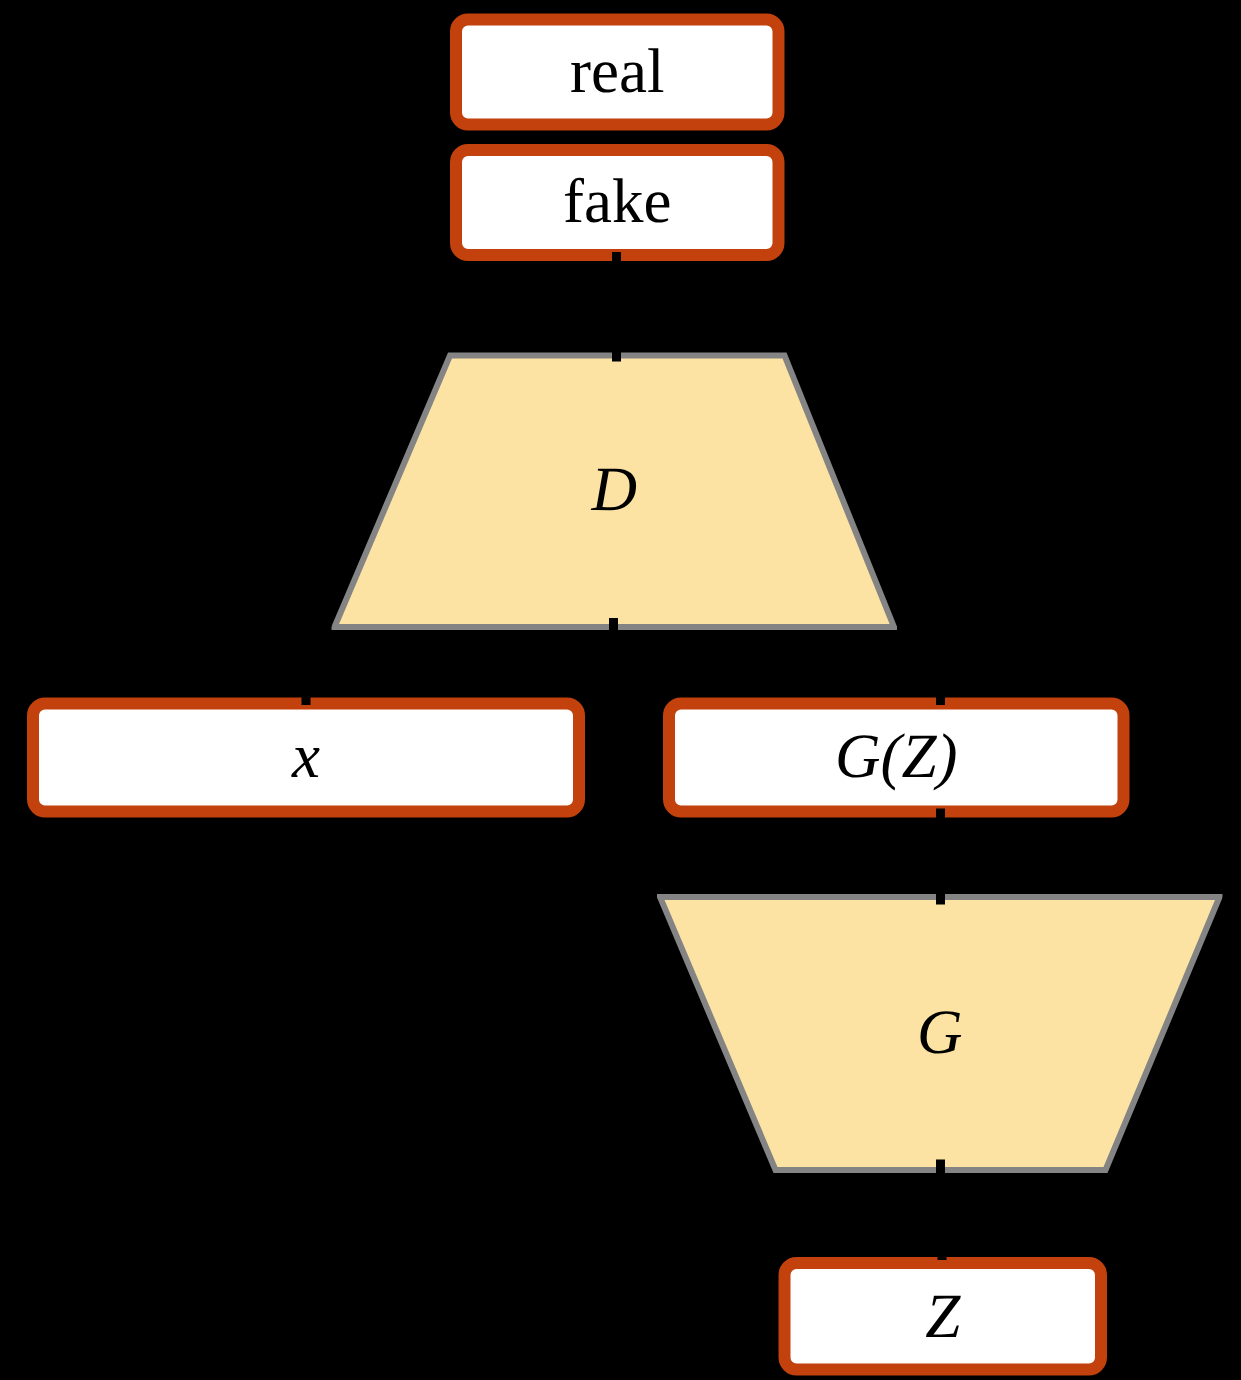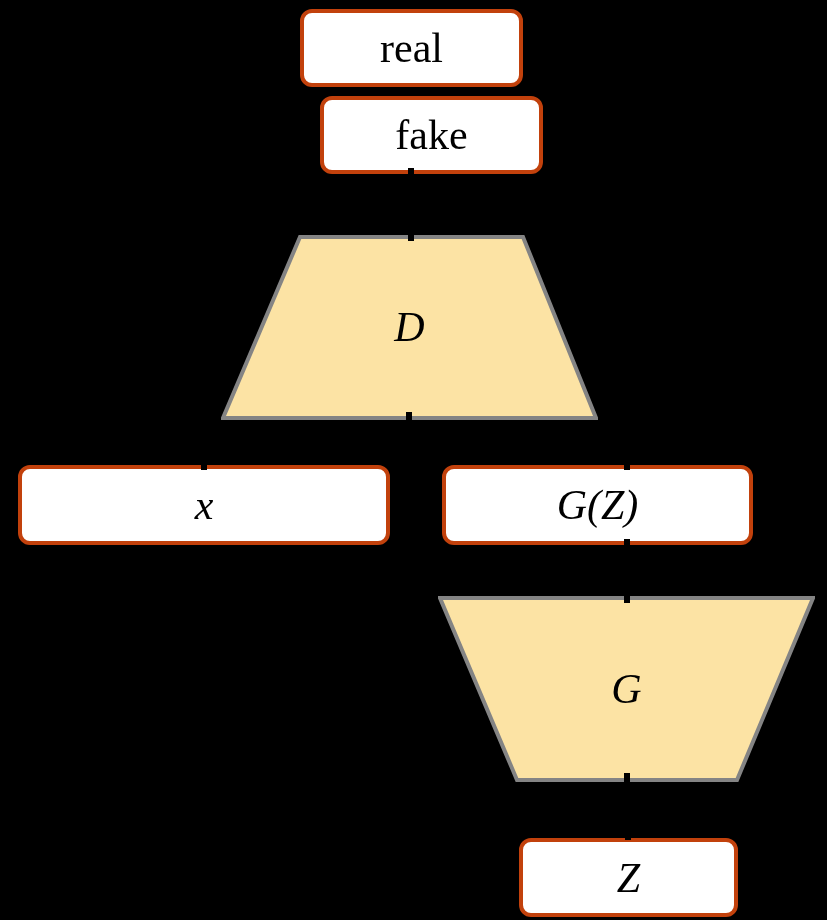--- a/index.html
+++ b/index.html
@@ -12,21 +12,21 @@
     width: 827px;
     height: 920px;
     background: #000000;
     overflow: hidden;
     font-family: "Liberation Serif", serif;
   }
   .node-box {
     position: absolute;
     box-sizing: border-box;
     background: #ffffff;
-    border: 4px solid #c2410c;
+    border: 8px solid #c2410c;
     border-radius: 12px;
     display: flex;
     align-items: center;
     justify-content: center;
     z-index: 2;
   }
   .node-label {
     font-size: 42px;
     color: #000000;
     line-height: 1;
@@ -50,21 +50,21 @@
   }
   .connector-tick {
     position: absolute;
     width: 6px;
     height: 11px;
     background: #000000;
     z-index: 3;
   }
   
   #box-real { left: 300px; top: 9px;   width: 223px; height: 78px; }
-  #box-fake { left: 300px; top: 96px;  width: 223px; height: 78px; margin-left: 20px; }
+  #box-fake { left: 300px; top: 96px;  width: 223px; height: 78px; }
   #box-x    { left: 18px;  top: 465px; width: 372px; height: 80px; }
   #box-gz   { left: 442px; top: 465px; width: 311px; height: 80px; }
   #box-z    { left: 519px; top: 838px; width: 219px; height: 79px; }
 
   #trap-d      { left: 221px; top: 233px; }
   #trap-d-label{ left: 221px; top: 233px; width: 377px; height: 187px; }
   #trap-g      { left: 438px; top: 596px; }
   #trap-g-label{ left: 438px; top: 596px; width: 377px; height: 186px; }
 
   #tick-fake-bottom { left: 408px; top: 168px; }

